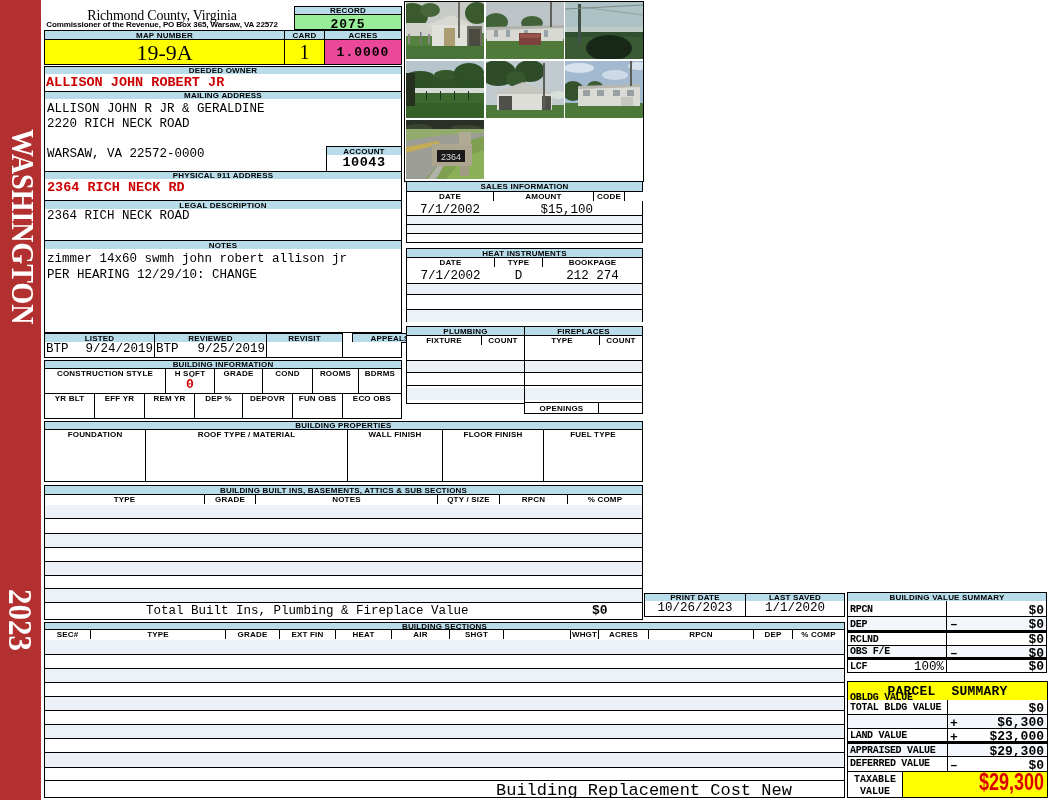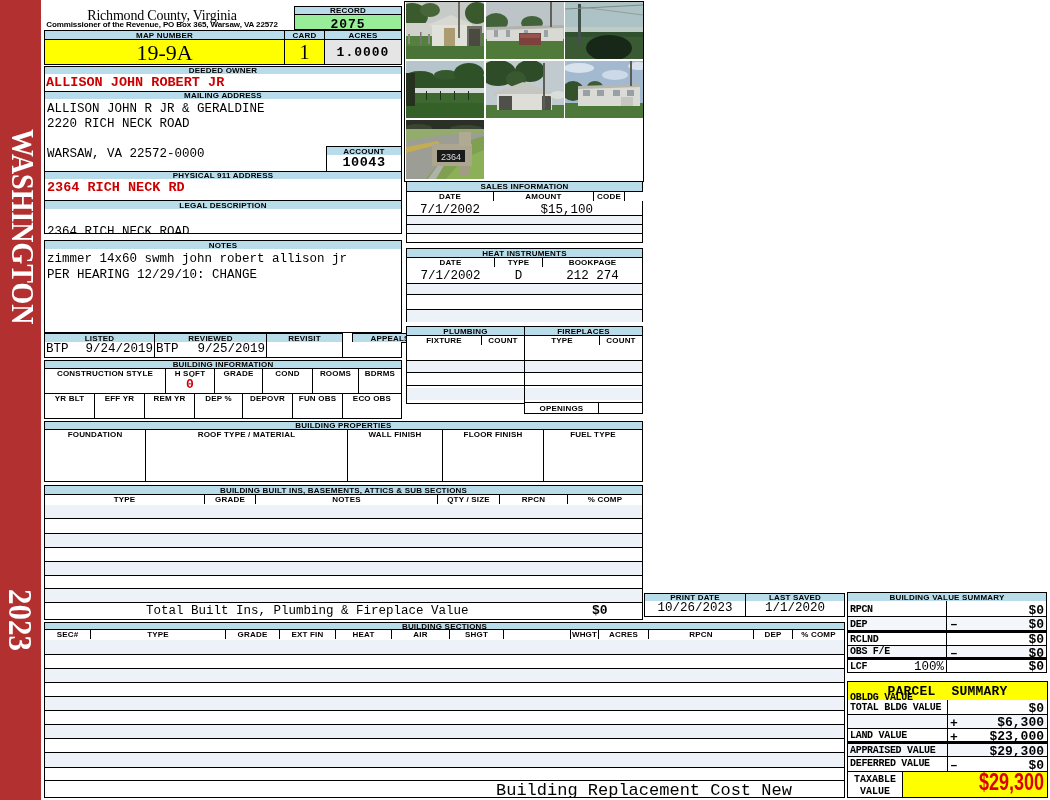--- a/index.html
+++ b/index.html
@@ -23,38 +23,38 @@
 <div class="t" style="left:44px;top:20px;width:236px;text-align:center;font-size:8px;font-weight:bold;letter-spacing:-.1px">Commissioner of the Revenue, PO Box 365, Warsaw, VA 22572</div>
 
 <div class="bar" style="left:294px;top:6px;width:108px;height:9px;line-height:8px">RECORD</div>
 <div class="a m" style="left:294px;top:14px;width:108px;height:16px;background:#98EE98;border:1px solid #000;font-weight:bold;font-size:13px;text-align:center;line-height:19px;letter-spacing:1px">2075</div>
 
 <div class="bar" style="left:44px;top:30px;width:241px;height:10px;line-height:9px">MAP NUMBER</div>
 <div class="bar" style="left:284px;top:30px;width:41px;height:10px;line-height:9px">CARD</div>
 <div class="bar" style="left:324px;top:30px;width:78px;height:10px;line-height:9px">ACRES</div>
 <div class="a" style="left:44px;top:39px;width:241px;height:26px;background:#FFFF00;border:1px solid #000;font-family:'Liberation Serif',serif;font-size:22px;text-align:center;line-height:25px">19-9A</div>
 <div class="a" style="left:284px;top:39px;width:41px;height:26px;background:#FFFF00;border:1px solid #000;font-family:'Liberation Serif',serif;font-size:20px;text-align:center;line-height:25px">1</div>
-<div class="a m" style="left:324px;top:39px;width:78px;height:26px;background:#e5e5e5;border:1px solid #000;font-weight:bold;font-size:13px;text-align:center;line-height:25px;letter-spacing:1px">1.0000</div>
+<div class="a m" style="left:324px;top:39px;width:78px;height:26px;background:#ec4899;border:1px solid #000;font-weight:bold;font-size:13px;text-align:center;line-height:25px;letter-spacing:1px">1.0000</div>
 
 <div class="bar" style="left:44px;top:66px;width:358px;height:9px;line-height:8px">DEEDED OWNER</div>
 <div class="bx m red" style="left:44px;top:74px;width:358px;height:18px;border-top:0;font-weight:bold;font-size:13.5px;line-height:17px;padding-left:1px">ALLISON JOHN ROBERT JR</div>
 
 <div class="bar" style="left:44px;top:91px;width:358px;height:9px;line-height:8px">MAILING ADDRESS</div>
 <div class="bx m pre" style="left:44px;top:99px;width:358px;height:73px;border-top:0;font-size:12.5px;line-height:15px;padding:3px 0 0 2px">ALLISON JOHN R JR &amp; GERALDINE
 2220 RICH NECK ROAD
 
 WARSAW, VA 22572-0000</div>
 <div class="bar" style="left:326px;top:146px;width:76px;height:10px;line-height:9px">ACCOUNT</div>
 <div class="a m" style="left:326px;top:155px;width:76px;height:17px;background:#fff;border:1px solid #000;border-top:0;font-weight:bold;font-size:13.5px;text-align:center;line-height:16px;letter-spacing:.5px">10043</div>
 
 <div class="bar" style="left:44px;top:171px;width:358px;height:9px;line-height:8px">PHYSICAL 911 ADDRESS</div>
 <div class="bx m red" style="left:44px;top:179px;width:358px;height:22px;border-top:0;font-weight:bold;font-size:13.5px;line-height:17px;padding-left:2px">2364 RICH NECK RD</div>
 
 <div class="bar" style="left:44px;top:200px;width:358px;height:10px;line-height:9px">LEGAL DESCRIPTION</div>
-<div class="bx m" style="left:44px;top:209px;width:358px;height:25px;border-top:0;font-size:12.5px;line-height:15px;padding:16px 0 0 2px">2364 RICH NECK ROAD</div>
+<div class="bx m" style="left:44px;top:209px;width:358px;height:32px;border-top:0;font-size:12.5px;line-height:15px;padding:0 0 0 2px">2364 RICH NECK ROAD</div>
 
 <div class="bar" style="left:44px;top:240px;width:358px;height:10px;line-height:9px">NOTES</div>
 <div class="bx m pre" style="left:44px;top:249px;width:358px;height:84px;border-top:0;font-size:12.5px;line-height:15.5px;padding:3px 0 0 2px">zimmer 14x60 swmh john robert allison jr
 PER HEARING 12/29/10: CHANGE</div>
 
 <div class="bar" style="left:44px;top:333px;width:111px;height:10px;line-height:9px">LISTED</div>
 <div class="bar" style="left:154px;top:333px;width:113px;height:10px;line-height:9px">REVIEWED</div>
 <div class="bar" style="left:266px;top:333px;width:77px;height:10px;line-height:9px">REVISIT</div>
 <div class="bar" style="left:352px;top:333px;width:76px;height:10px;line-height:9px">APPEALS</div>
 <div class="bx m" style="left:44px;top:342px;width:111px;height:16px;border-top:0;font-size:12.5px;line-height:14px;padding-left:1px">BTP<span style="position:absolute;right:1px">9/24/2019</span></div>

